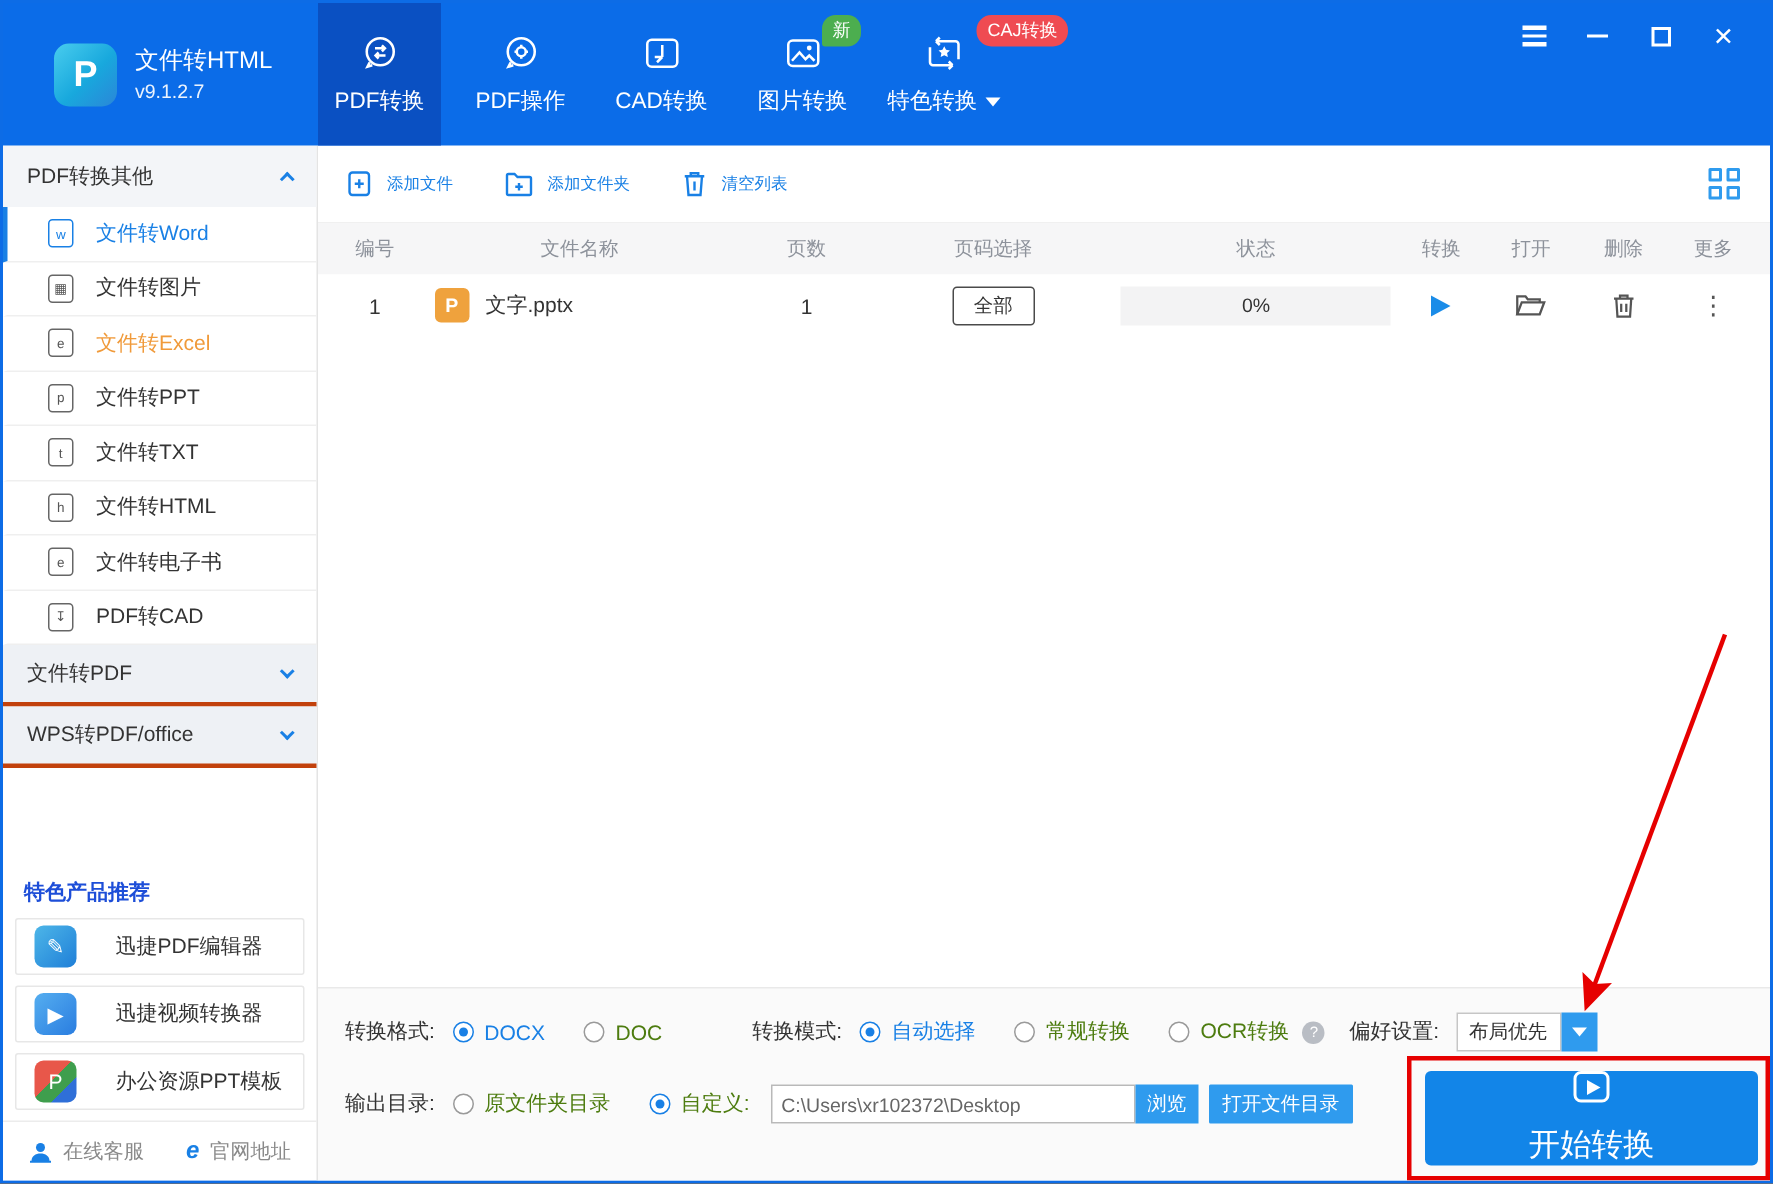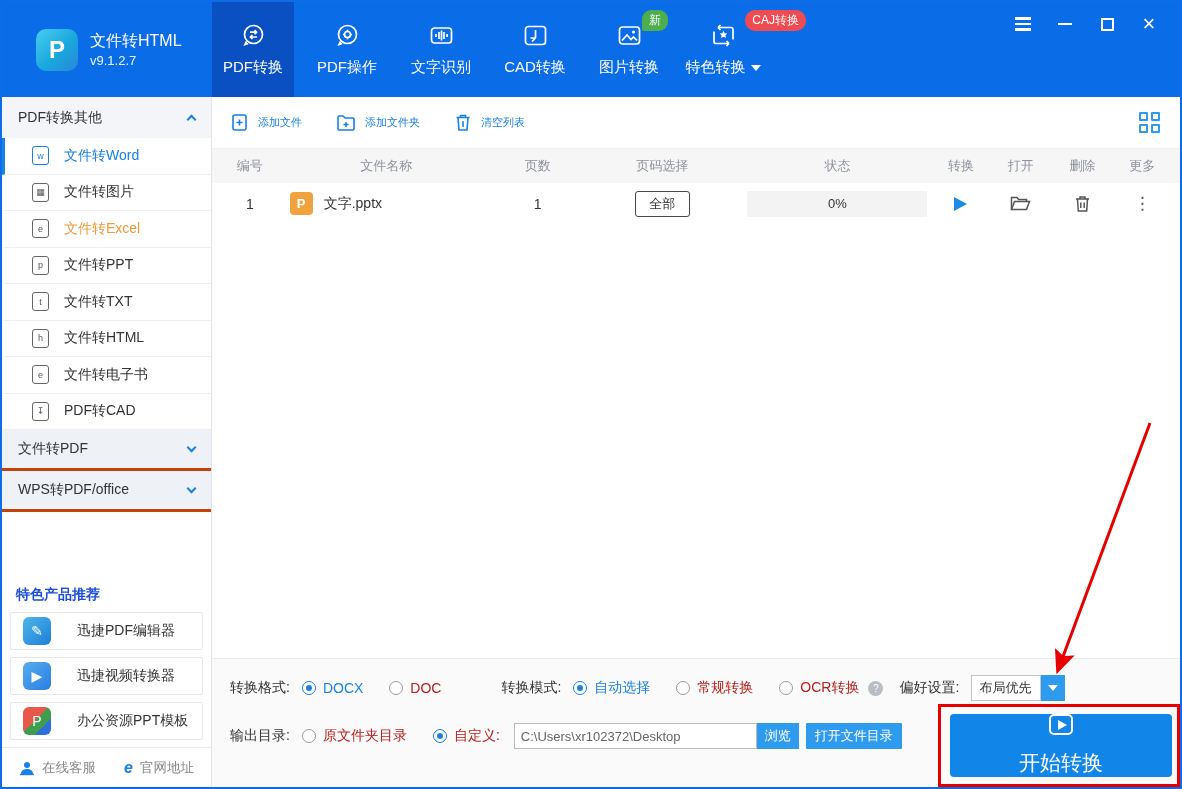--- a/index.html
+++ b/index.html
@@ -79,21 +79,21 @@
   .row-ic { cursor:pointer; display:flex; align-items:center; }
   .dots { font-size:17px; color:#555; letter-spacing:0; cursor:pointer; }
 
   .list-empty { flex:1; background:#fff; }
 
   
   .settings { flex:0 0 129px; background:#fafafa; border-top:1px solid #e9e9e9; padding:14px 0 0 18px; position:relative; }
   .set-row { display:flex; align-items:center; height:30px; margin-bottom:18px; }
   .set-label { font-size:14px; color:#333; margin-right:12px; }
   .opt { display:flex; align-items:center; gap:7px; margin-right:26px; cursor:pointer; }
-  .opt-label { font-size:14px; color:#b91c1c; }
+  .opt-label { font-size:14px; color:#4d7c0f; }
   .opt.sel .opt-label.blue { color:#1980e5; }
   .radio { width:14px; height:14px; border-radius:50%; border:1px solid #9a9a9a; background:#fff; position:relative; flex:0 0 14px; }
   .radio.on { border-color:#1980e5; }
   .radio.on::after { content:""; position:absolute; left:3px; top:3px; right:3px; bottom:3px; border-radius:50%; background:#1980e5; }
   .help-ic { width:15px; height:15px; border-radius:50%; background:#b9bdc4; color:#fff; font-size:10px; display:flex; align-items:center; justify-content:center; margin-left:2px; cursor:pointer; }
   .mode-group { margin-left:34px; display:flex; align-items:center; }
   .pref-group { margin-left:16px; display:flex; align-items:center; }
   .dropdown { display:flex; height:26px; cursor:pointer; }
   .dd-value { width:70px; border:1px solid #c6c6c6; background:#fff; font-size:13px; color:#333; display:flex; align-items:center; padding-left:7px; }
   .dd-btn { width:24px; background:#2f9bee; display:flex; align-items:center; justify-content:center; }
@@ -137,29 +137,20 @@
       <div class="tab">
         <span>
           <svg width="27" height="27" viewBox="0 0 27 27" fill="none" stroke="#fff" stroke-width="1.7">
             <circle cx="13.5" cy="12.5" r="9"></circle>
               <circle cx="13.5" cy="12.5" r="3"></circle>
               <path d="M13.5 7.8v2M13.5 15.2v2M9 12.5h2M16 12.5h2"></path>
               <path d="M6.5 19.5l-1.5 3 3.2-1"></path>
           </svg>
         </span>
         <span class="tab-label">PDF操作</span>
-      </div>
-      <div class="tab">
-        <span>
-          <svg width="27" height="27" viewBox="0 0 27 27" fill="none" stroke="#fff" stroke-width="1.7">
-            <rect x="3.5" y="6" width="20" height="15" rx="3"></rect>
-              <path d="M8 12v3M11 10v7M13.5 8.5v10M16 10v7M19 12v3"></path>
-          </svg>
-        </span>
-        <span class="tab-label">文字识别</span>
       </div>
       <div class="tab">
         <span>
           <svg width="27" height="27" viewBox="0 0 27 27" fill="none" stroke="#fff" stroke-width="1.7">
             <rect x="3.5" y="4.5" width="20" height="18" rx="3"></rect>
               <path d="M13.5 8v8M13.5 16l-3.5 3.5M13.5 16h-5"></path>
           </svg>
         </span>
         <span class="tab-label">CAD转换</span>
       </div>

